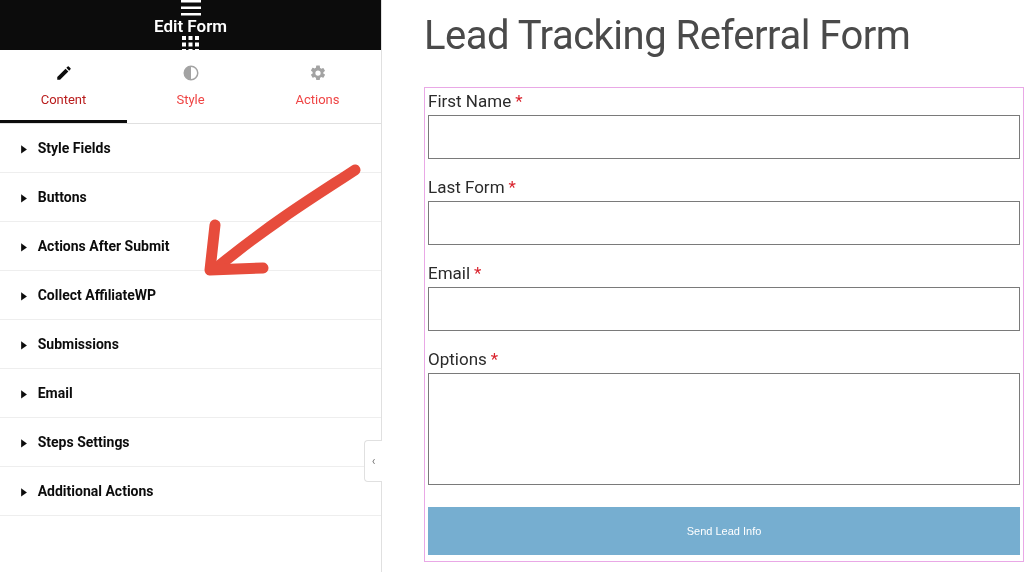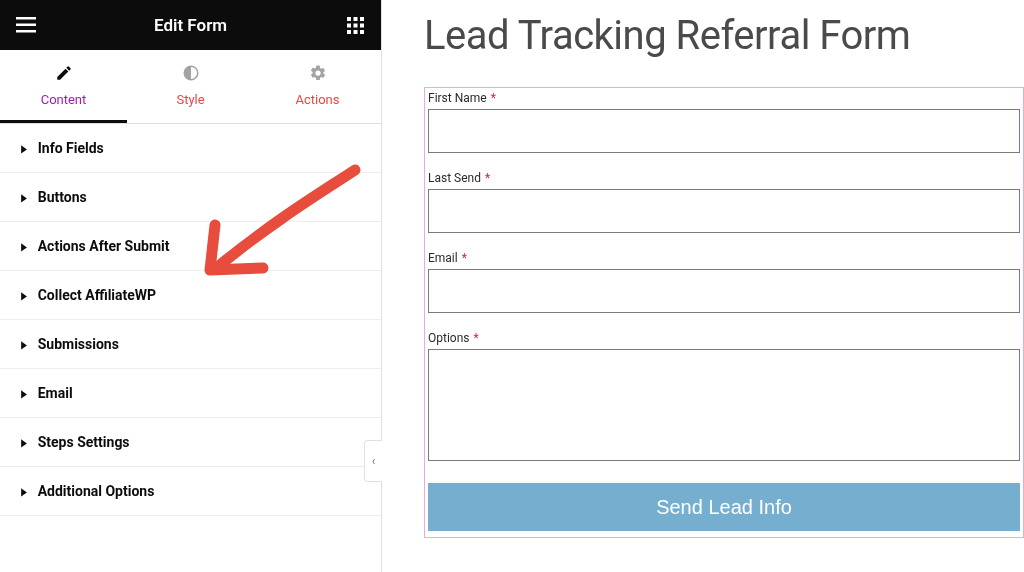--- a/index.html
+++ b/index.html
@@ -24,20 +24,21 @@
     }
     .panel-header {
       background: #0c0c0c;
       color: #fff;
       height: 50px;
       display: flex;
       align-items: center;
       padding: 0 14px;
       font-weight: 600;
       font-size: 17px;
+      flex-direction: column;
     }
     .panel-header .title { flex: 1; text-align: center; }
     .icon-btn {
       width: 24px; height: 24px;
       display:flex;align-items:center;justify-content:center;
       cursor: pointer;
     }
     .tabs {
       display: flex;
       border-bottom: 1px solid #e0e0e0;
@@ -49,21 +50,21 @@
       flex-direction: column;
       align-items: center;
       justify-content: center;
       gap: 6px;
       font-size: 13px;
       color: #ef4444;
       cursor: pointer;
       border-bottom: 3px solid transparent;
     }
     .tab.active {
-      color: #a21caf;
+      color: #b91c1c;
       border-bottom: 3px solid #0c0c0c;
     }
     .tab .tab-icon { font-size: 18px; }
     .sections {
       flex: 1;
       overflow: visible;
       position: relative;
     }
     .section {
       display: flex;
@@ -111,21 +112,21 @@
       color: #4a4a4a;
       margin-bottom: 28px;
       letter-spacing: -0.5px;
     }
     .form-wrap {
       border: 1px solid #e9a8e6;
       padding: 3px 3px 6px 3px;
     }
     .field-block { margin-bottom: 18px; }
     .field-label {
-      font-size: 12px;
+      font-size: 17px;
       color: #2b2b2b;
       margin-bottom: 4px;
       display: flex;
       gap: 4px;
     }
     .required { color: #d9232d; }
     .text-input, .textarea-input {
       width: 100%;
       border: 1px solid #7a7a7a;
       background: #fff;
@@ -134,21 +135,21 @@
       font-family: inherit;
     }
     .text-input { height: 44px; }
     .textarea-input { height: 112px; resize: none; }
     .submit-btn {
       width: 100%;
       height: 48px;
       background: #76aed0;
       border: none;
       color: #fff;
-      font-size: 20px;
+      font-size: 11px;
       cursor: pointer;
     }
     
     .annotation-arrow {
       position: absolute;
       left: 185px;
       top: 160px;
       pointer-events: none;
       z-index: 5;
     }
@@ -205,21 +206,21 @@
           </svg>
       </span>
       <span>Actions</span>
     </div>
   </div>
 
   <div class="sections">
 
   <div class="section">
         <span class="caret">▶</span>
-        <span>Info Fields</span>
+        <span>Style Fields</span>
       </div>
       <div class="section">
         <span class="caret">▶</span>
         <span>Buttons</span>
       </div>
       <div class="section">
         <span class="caret">▶</span>
         <span>Actions After Submit</span>
       </div>
       <div class="section">
@@ -233,21 +234,21 @@
       <div class="section">
         <span class="caret">▶</span>
         <span>Email</span>
       </div>
       <div class="section">
         <span class="caret">▶</span>
         <span>Steps Settings</span>
       </div>
       <div class="section">
         <span class="caret">▶</span>
-        <span>Additional Options</span>
+        <span>Additional Actions</span>
       </div>
     </div>
 
   <div class="collapse-arrow">
     <span>‹</span>
   </div>
 
   <svg class="annotation-arrow" width="200" height="140" viewBox="0 0 200 140">
     <path d="M170 10 C 140 30, 90 60, 35 105" stroke="#e74c3c" stroke-width="11" fill="none" stroke-linecap="round"></path>
     <path d="M30 65 L25 110 L78 108" stroke="#e74c3c" stroke-width="11" fill="none" stroke-linecap="round" stroke-linejoin="round"></path>
@@ -255,21 +256,21 @@
 </div>
 
 <div class="right-panel">
   <h1 class="form-title">Lead Tracking Referral Form</h1>
   <div class="form-wrap">
     
     <div class="field-block"><div class="field-label">
           <span>First Name</span>
           <span class="required">*</span>
         </div><input type="text" class="text-input" style=""></div><div class="field-block"><div class="field-label">
-          <span>Last Send</span>
+          <span>Last Form</span>
           <span class="required">*</span>
         </div><input type="text" class="text-input" style=""></div><div class="field-block"><div class="field-label">
           <span>Email</span>
           <span class="required">*</span>
         </div><input type="text" class="text-input" style=""></div><div class="field-block"><div class="field-label">
           <span>Options</span>
           <span class="required">*</span>
         </div><textarea class="textarea-input" style=""></textarea></div><button class="submit-btn">Send Lead Info</button>
   </div>
 </div>

